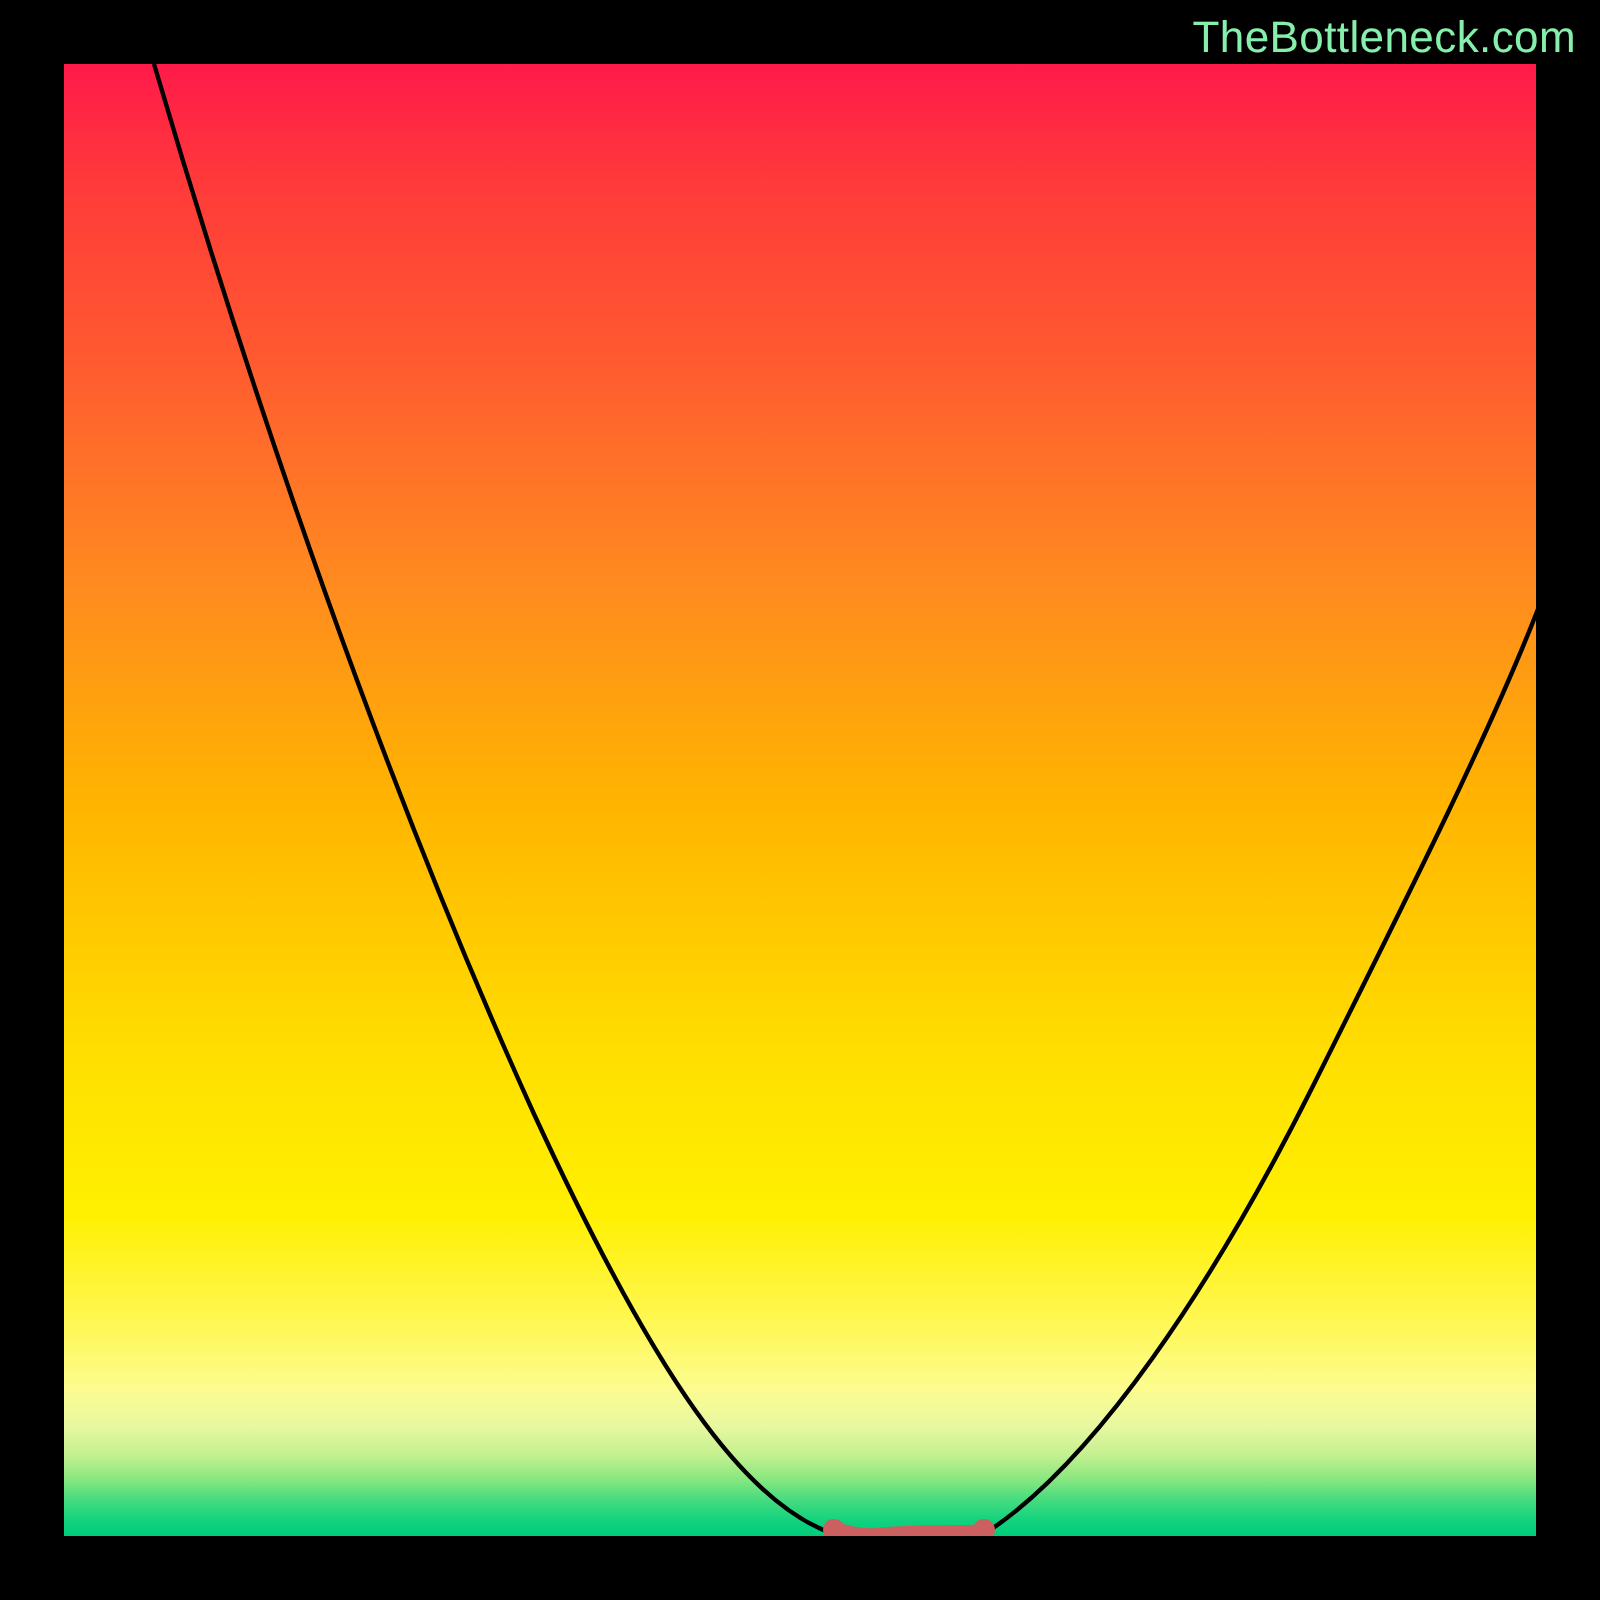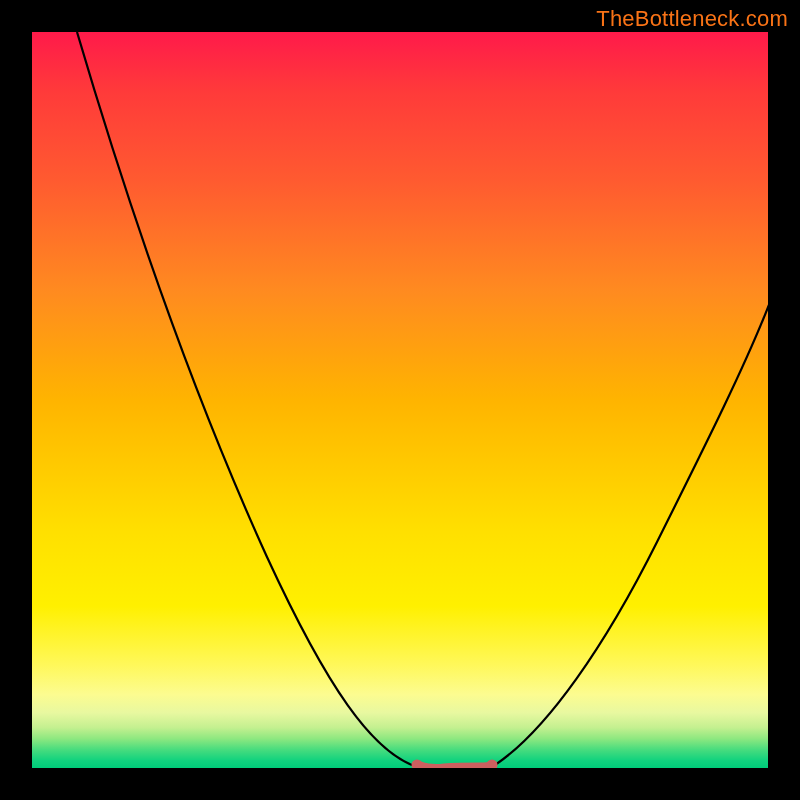--- a/index.html
+++ b/index.html
@@ -50,21 +50,21 @@
   .curves {
     position: absolute;
     inset: 0;
     width: 736px;
     height: 736px;
   }
   .watermark {
     position: absolute;
     top: 6px;
     right: 12px;
-    color: #f97316;
+    color: #86efac;
     font-size: 22px;
     font-weight: 500;
     letter-spacing: 0.2px;
     user-select: none;
     text-align: right;
   }
 </style>
 </head>
 <body>
 

